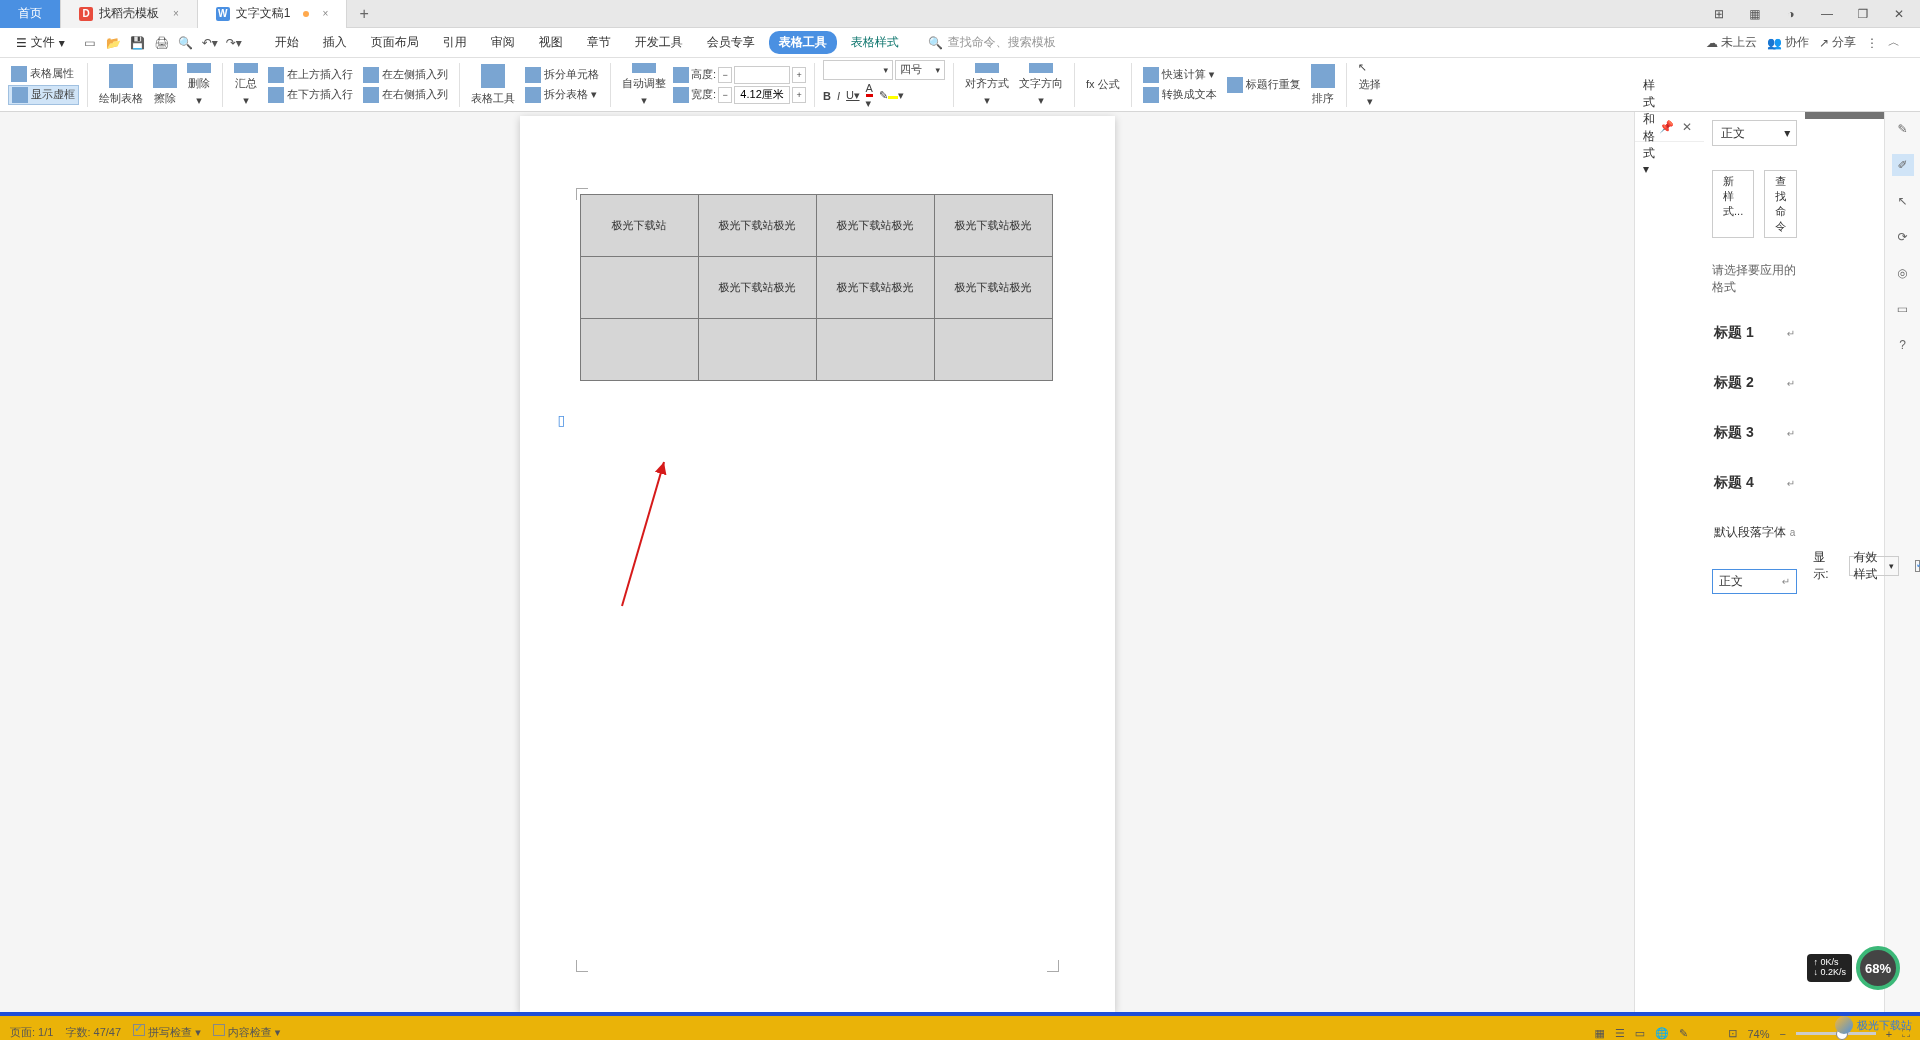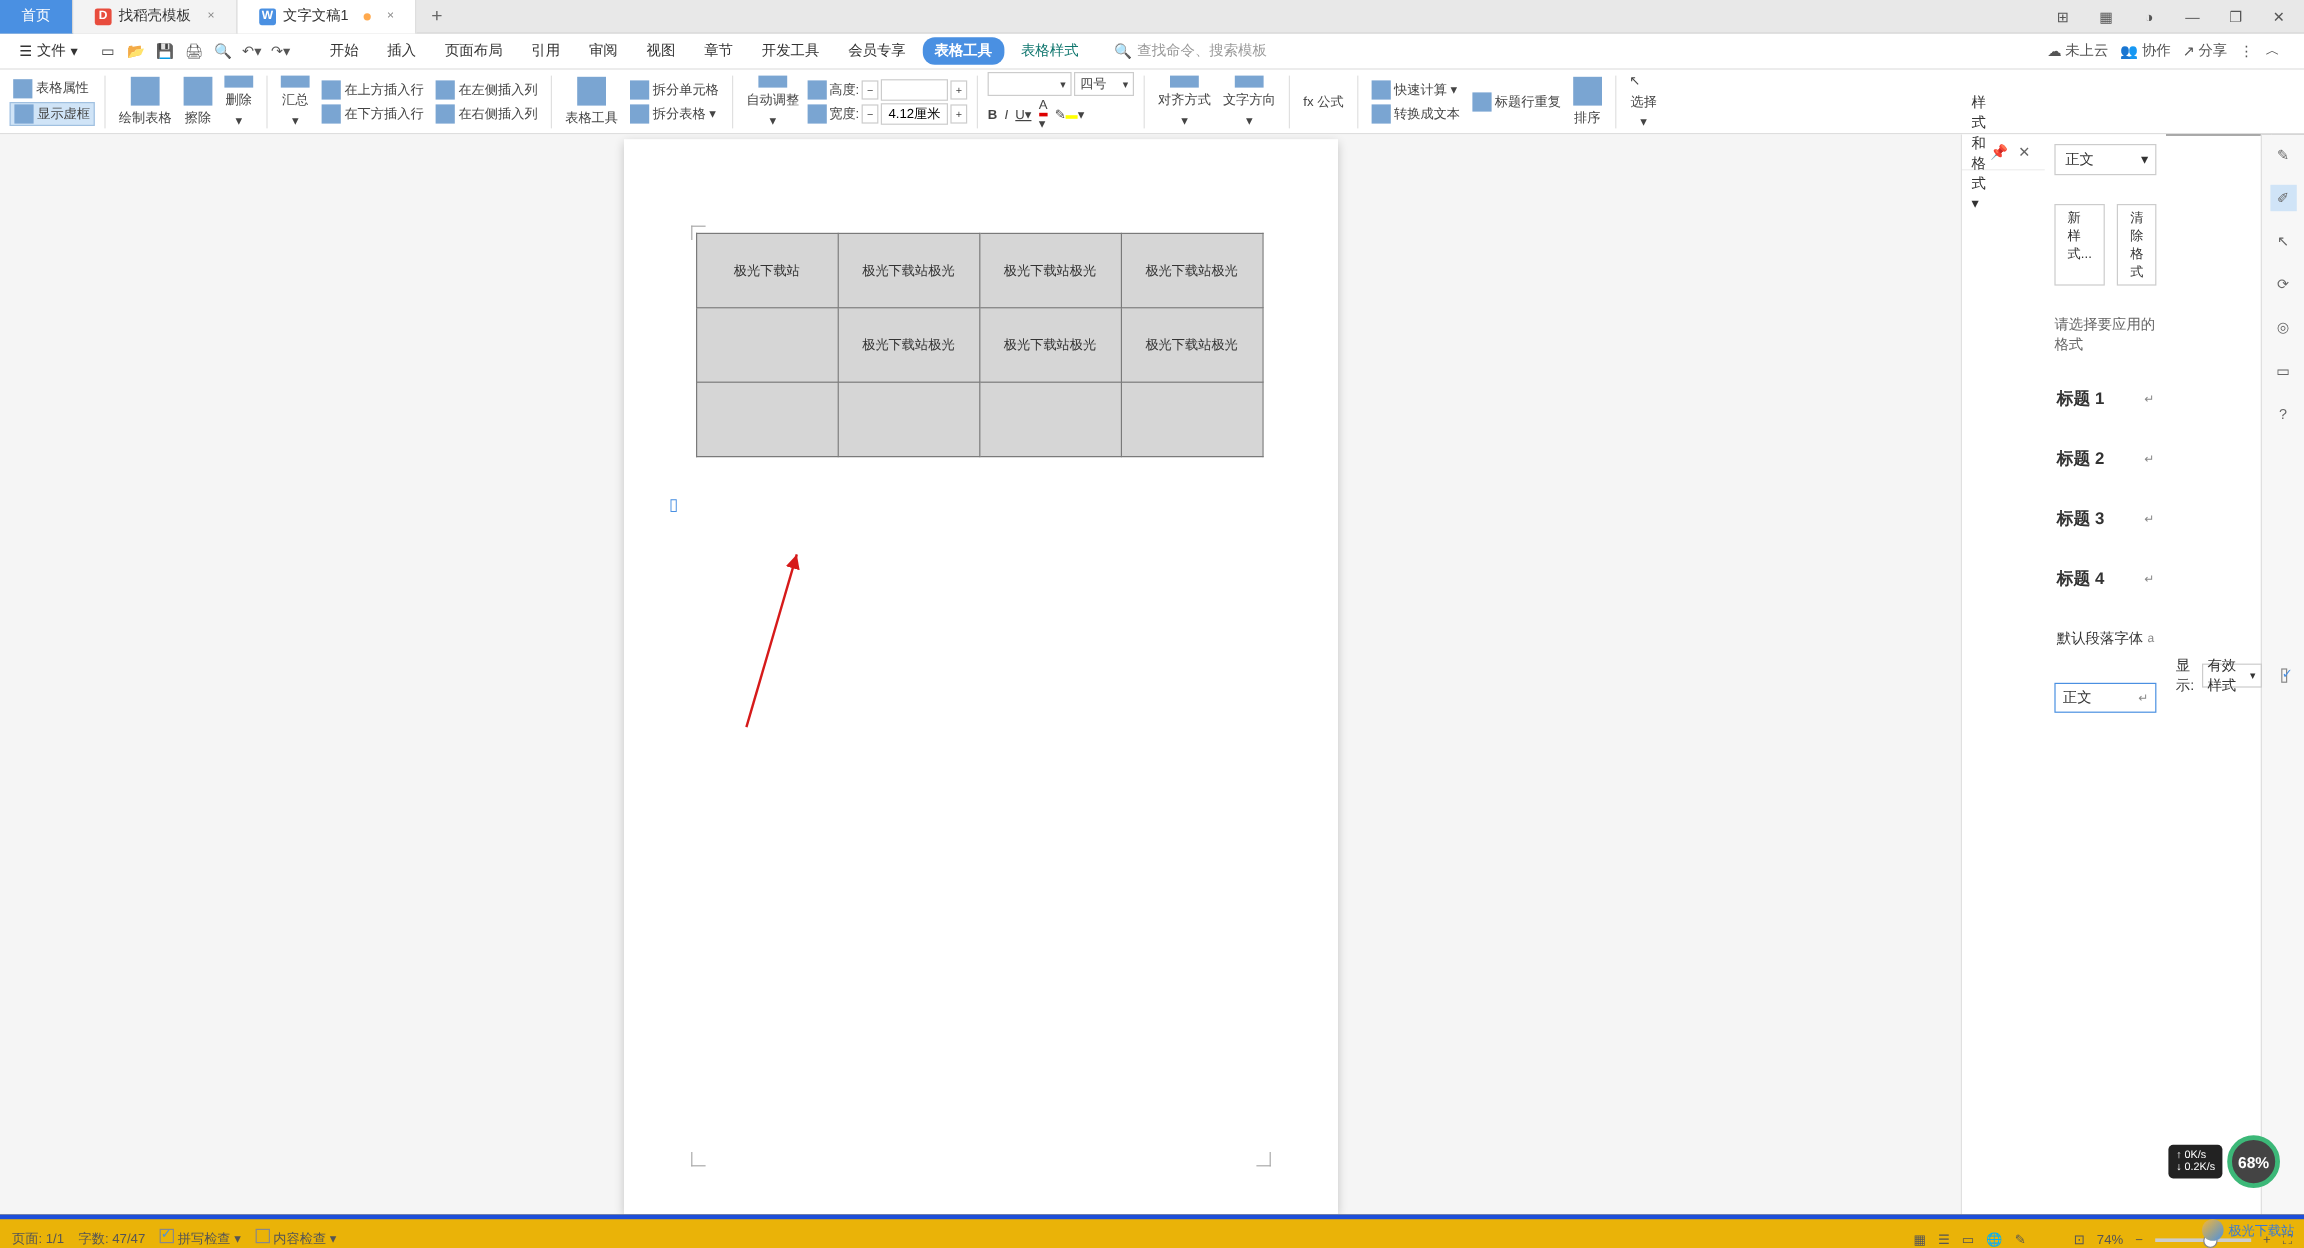--- a/index.html
+++ b/index.html
@@ -62,21 +62,21 @@
 .sp-head .sp-act{cursor:pointer;padding:0 4px;color:#666;}
 .sp-body{padding:8px;flex:1;display:flex;flex-direction:column;gap:24px;font-size:12px;}
 .sp-sel{border:1px solid #ccc;height:26px;display:flex;align-items:center;padding:0 8px;position:relative;cursor:pointer;}
 .sp-sel::after{content:"▾";position:absolute;right:6px;}
 .sp-btnrow{display:flex;gap:10px;}
 .sp-smbtn{border:1px solid #ccc;padding:3px 10px;cursor:pointer;font-size:11px;}
 .style-item{display:flex;justify-content:space-between;padding:4px 2px;cursor:pointer;align-items:center;}
 .style-item.sel{border:1px solid #4a90e2;padding:3px 6px;}
 .style-item .sn{font-weight:bold;font-size:14px;}
 .style-item .ar{color:#888;font-size:10px;}
-.sp-foot{border-top:1px solid #737373;padding:6px 8px;display:flex;align-items:center;gap:6px;}
+.sp-foot{border-top:7px solid #737373;padding:6px 8px;display:flex;align-items:center;gap:20px;}
 
 .rightbar{width:36px;background:#f7f7f7;border-left:1px solid #e0e0e0;display:flex;flex-direction:column;align-items:center;padding-top:6px;gap:14px;}
 .rightbar .rb{width:22px;height:22px;display:flex;align-items:center;justify-content:center;color:#666;cursor:pointer;}
 .rightbar .rb.active{background:#d0e4f7;}
 
 
 .statusbar { position:absolute; bottom:0; left:0; right:0; height:28px; border-top:4px solid #1d4ed8; display:flex; align-items:flex-end; padding:0 10px; gap:12px; font-size:11px; color:#555; background:#eab308;}
 .statusbar .sb-right{margin-left:auto;display:flex;align-items:center;gap:10px;}
 .zoom-slider{width:80px;height:3px;background:#ccc;position:relative;}
 .zoom-slider::after{content:"";position:absolute;left:50%;top:-4px;width:10px;height:10px;border:1px solid #888;border-radius:50%;background:#fff;}
@@ -324,21 +324,21 @@
       <span class="sp-title"><span>样式和格式</span> ▾</span>
       <span class="sp-act">📌</span>
       <span class="sp-act">✕</span>
     </div>
     <div class="sp-body">
       <div class="sp-sel">
           <span>正文</span>
         </div>
       <div class="sp-btnrow">
         <div class="sp-smbtn">新样式...</div>
-        <div class="sp-smbtn">清除格式</div>
+        <div class="sp-smbtn">查找命令</div>
       </div>
       <div style="color:#666;">请选择要应用的格式</div>
       <div class="style-item">
           <span class="sn">标题 1</span>
           <span class="ar">↵</span>
         </div>
       <div class="style-item">
           <span class="sn">标题 2</span>
           <span class="ar">↵</span>
         </div>

